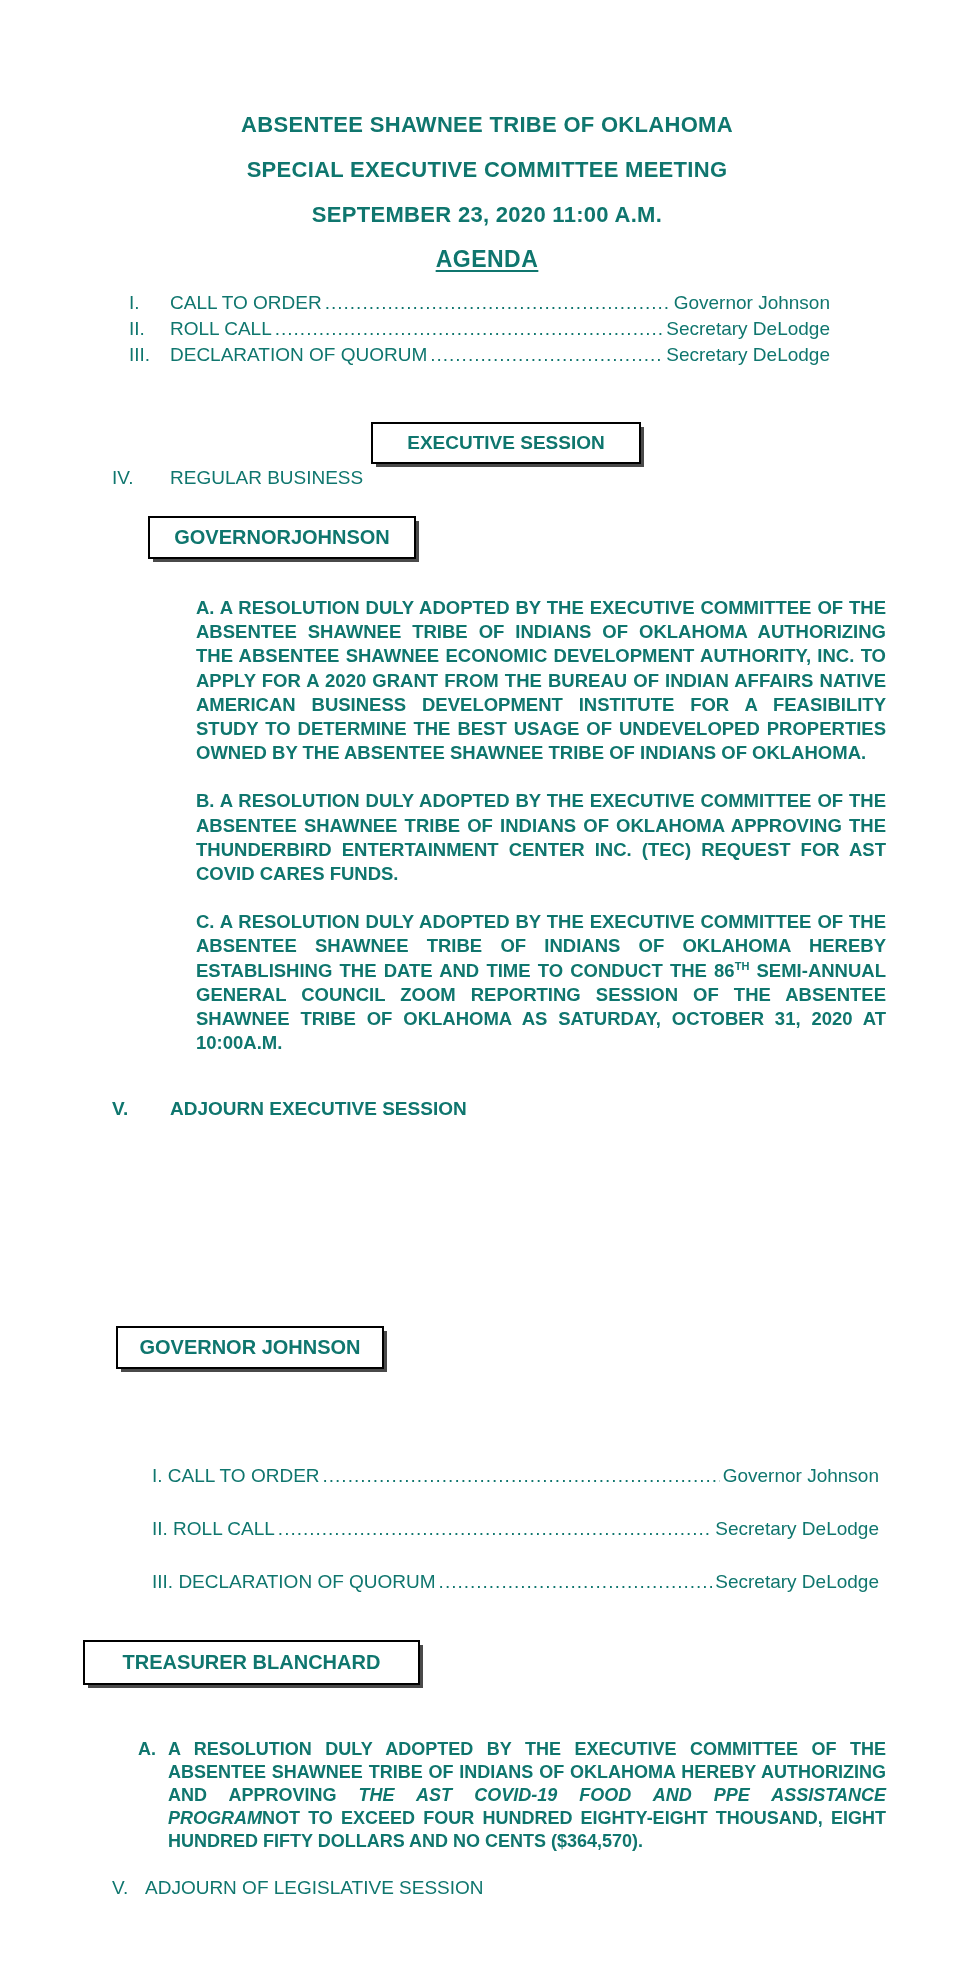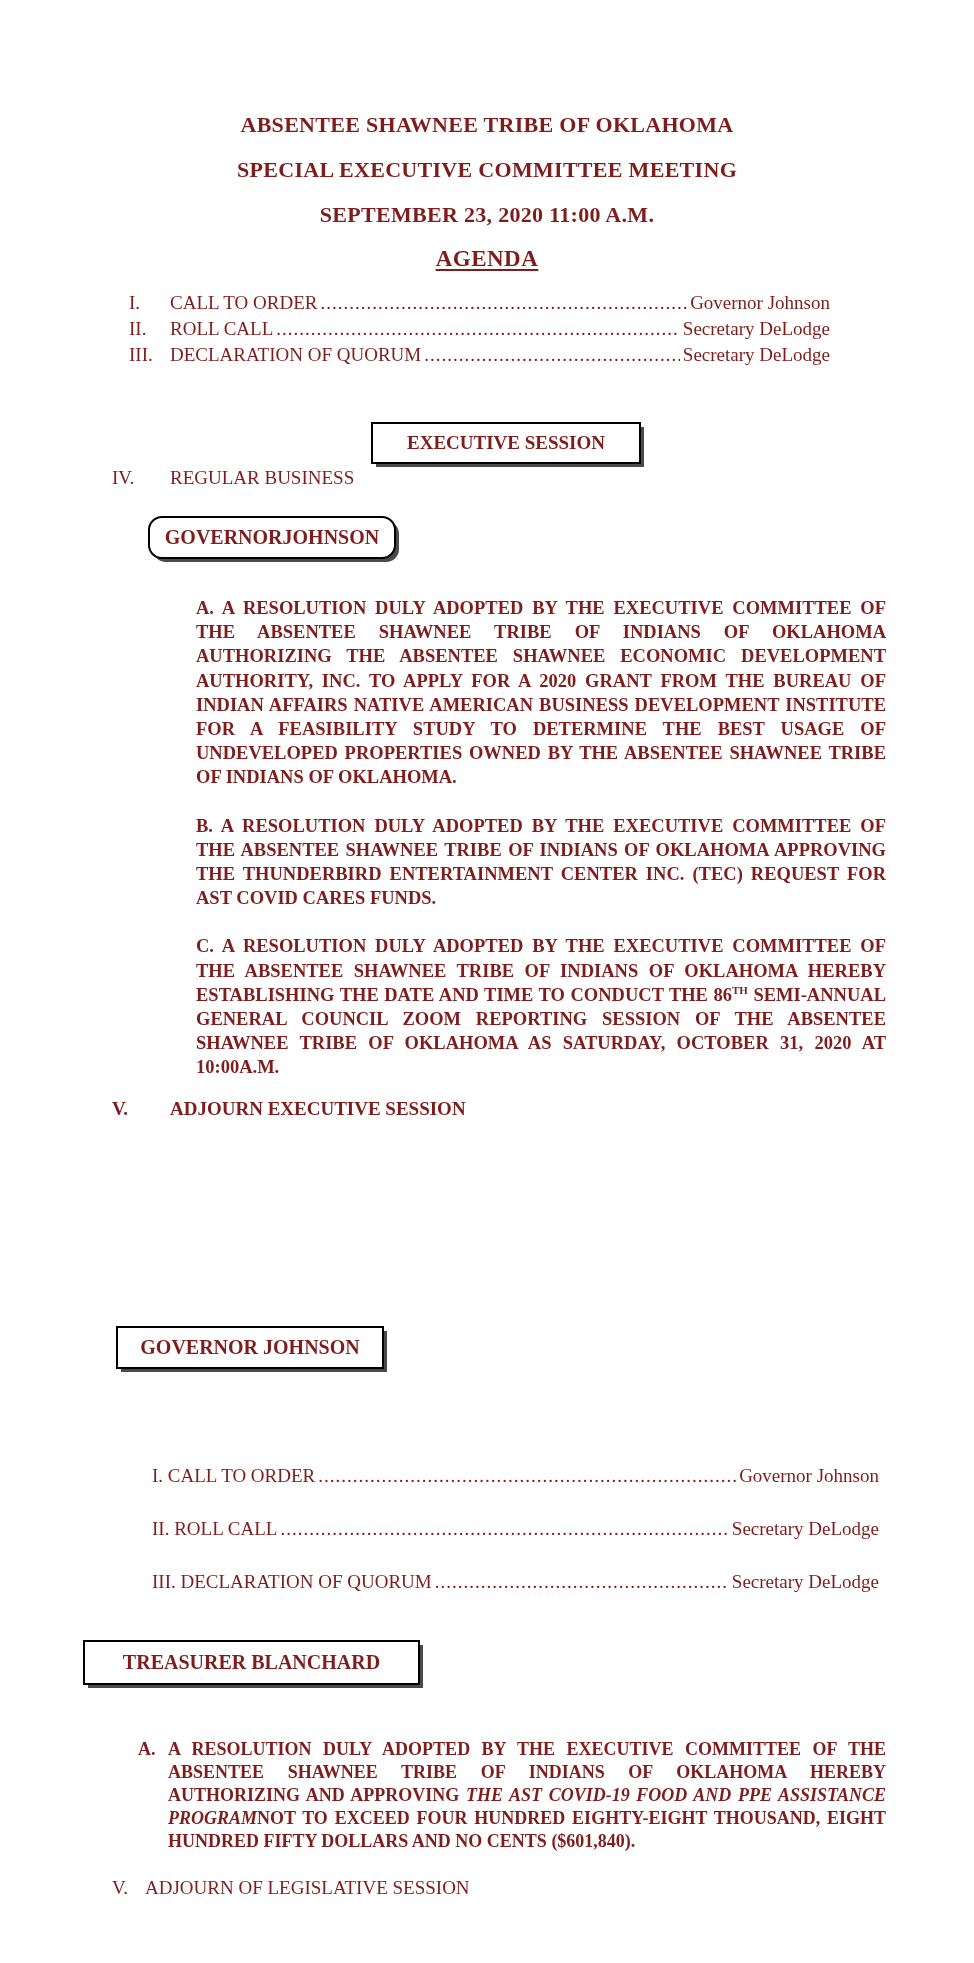--- a/index.html
+++ b/index.html
@@ -3,22 +3,22 @@
 <meta charset="utf-8">
 <style>
   * { margin: 0; padding: 0; box-sizing: border-box; }
   html, body { background: #ffffff; }
   .page {
     position: relative;
     width: 974px;
     height: 1963px;
     margin: 0 auto;
     background: #ffffff;
-    color: #7f1d1d;
-    font-family: Liberation Serif, serif;
+    color: #0f766e;
+    font-family: Liberation Sans, sans-serif;
     overflow: hidden;
   }
   
   .title-line {
     position: absolute;
     left: 0; right: 0;
     text-align: center;
     font-weight: bold;
     font-size: 22px;
     letter-spacing: 0.3px;
@@ -67,21 +67,21 @@
     background: #ffffff;
     border: 2px solid #000000;
     box-shadow: 4px 4px 0 -1px #4a4a4a;
     display: flex;
     align-items: center;
     justify-content: center;
     font-weight: bold;
     white-space: nowrap;
   }
   .box-exec   { left: 371px; top: 403px; width: 270px; height: 42px; font-size: 19px; margin-top: 19px; }
-  .box-gov1   { left: 148px; top: 516px; width: 248px; height: 43px; font-size: 20px; border-radius: 14px; }
+  .box-gov1   { left: 148px; top: 516px; width: 268px; height: 43px; font-size: 20px; }
   .box-leg    { left: 356px; top: 1221px; width: 264px; height: 43px; font-size: 19px; }
   .box-gov2   { left: 116px; top: 1326px; width: 268px; height: 43px; font-size: 20px; }
   .box-treas  { left: 83px;  top: 1640px; width: 337px; height: 45px; font-size: 20px; }
   
   .num-row {
     position: absolute;
     display: flex;
     font-size: 19px;
     line-height: 24px;
     white-space: nowrap;
@@ -202,21 +202,21 @@
       <span class="toc-assignee">Secretary DeLodge</span>
     </div>
   </div>
 
   <div class="session-box box-treas">
     <span>TREASURER BLANCHARD</span>
   </div>
 
   <div class="final-res">
     <span class="marker">A.</span>
-    <div class="body"><span>A RESOLUTION DULY ADOPTED BY THE EXECUTIVE COMMITTEE OF THE ABSENTEE SHAWNEE TRIBE OF INDIANS OF OKLAHOMA HEREBY AUTHORIZING AND APPROVING </span><span class="ital">THE AST COVID-19 FOOD AND PPE ASSISTANCE PROGRAM</span><span>NOT TO EXCEED FOUR HUNDRED EIGHTY-EIGHT THOUSAND, EIGHT HUNDRED FIFTY DOLLARS AND NO CENTS ($601,840).</span></div>
+    <div class="body"><span>A RESOLUTION DULY ADOPTED BY THE EXECUTIVE COMMITTEE OF THE ABSENTEE SHAWNEE TRIBE OF INDIANS OF OKLAHOMA HEREBY AUTHORIZING AND APPROVING </span><span class="ital">THE AST COVID-19 FOOD AND PPE ASSISTANCE PROGRAM</span><span>NOT TO EXCEED FOUR HUNDRED EIGHTY-EIGHT THOUSAND, EIGHT HUNDRED FIFTY DOLLARS AND NO CENTS ($364,570).</span></div>
   </div>
 
   <div class="num-row row-v-leg">
     <span class="rn">V.</span>
     <span>ADJOURN OF LEGISLATIVE SESSION</span>
   </div>
 
 </div>
 
 </body></html>

